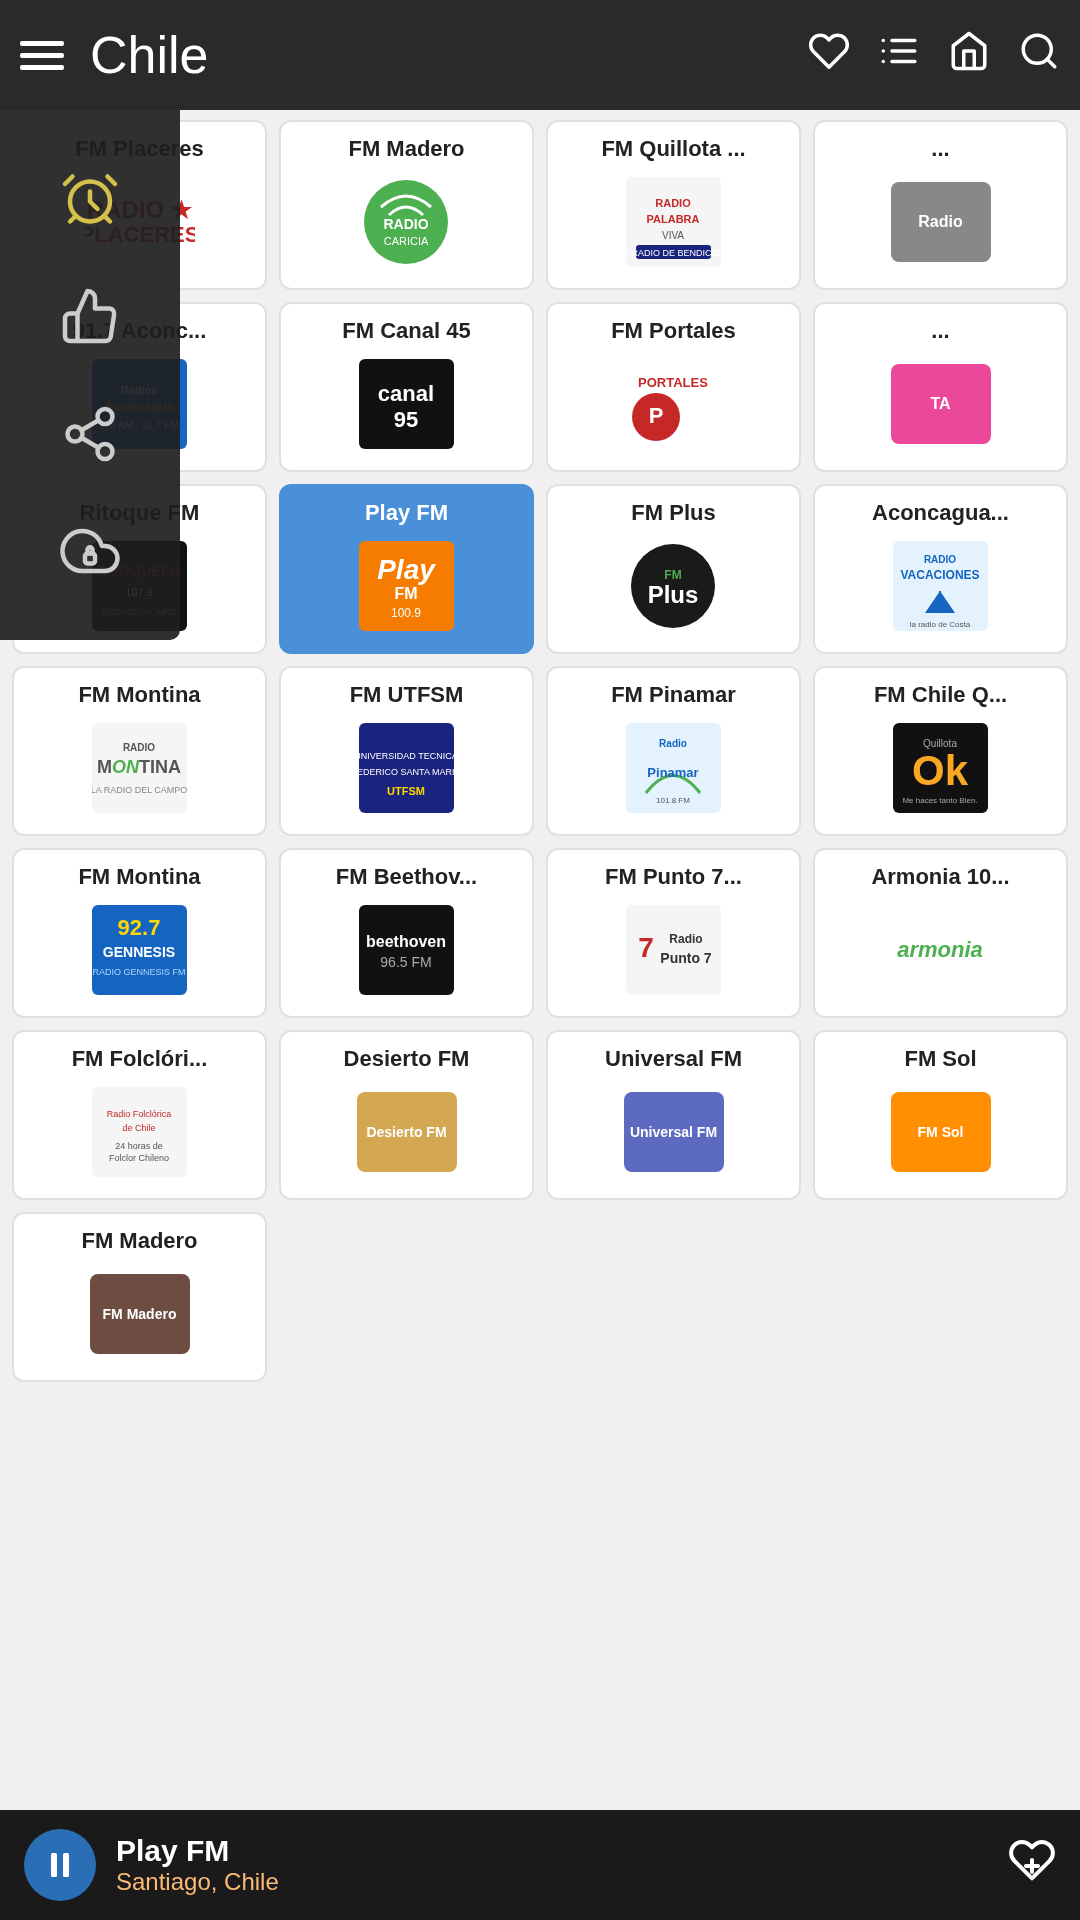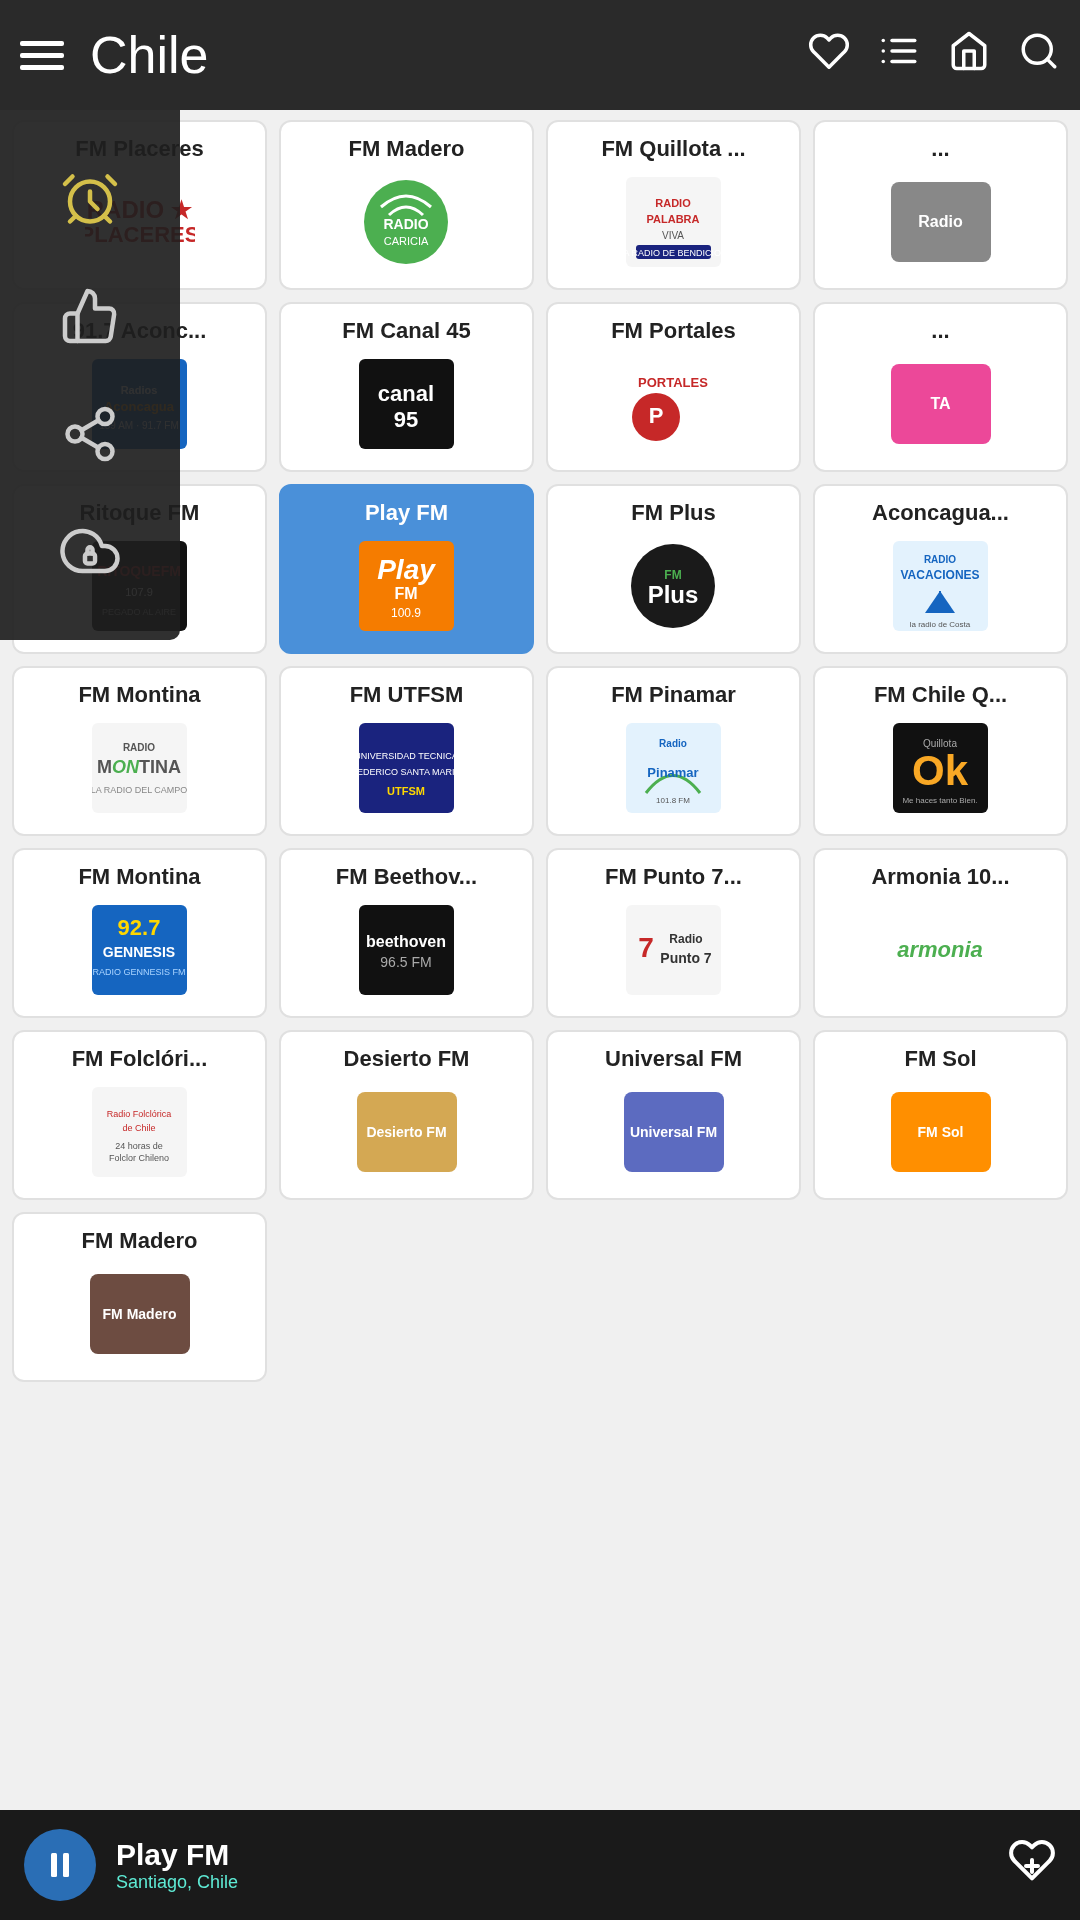--- a/index.html
+++ b/index.html
@@ -187,22 +187,22 @@
     }
     .player-info {
       flex: 1;
     }
     .player-station-name {
       color: white;
       font-size: 30px;
       font-weight: 700;
     }
     .player-station-sub {
-      color: #5eead4;
-      font-size: 18px;
+      color: #fdba74;
+      font-size: 24px;
     }
     .player-heart {
       color: white;
       font-size: 44px;
       cursor: pointer;
     }
   </style>
 </head>
 <body>
 

